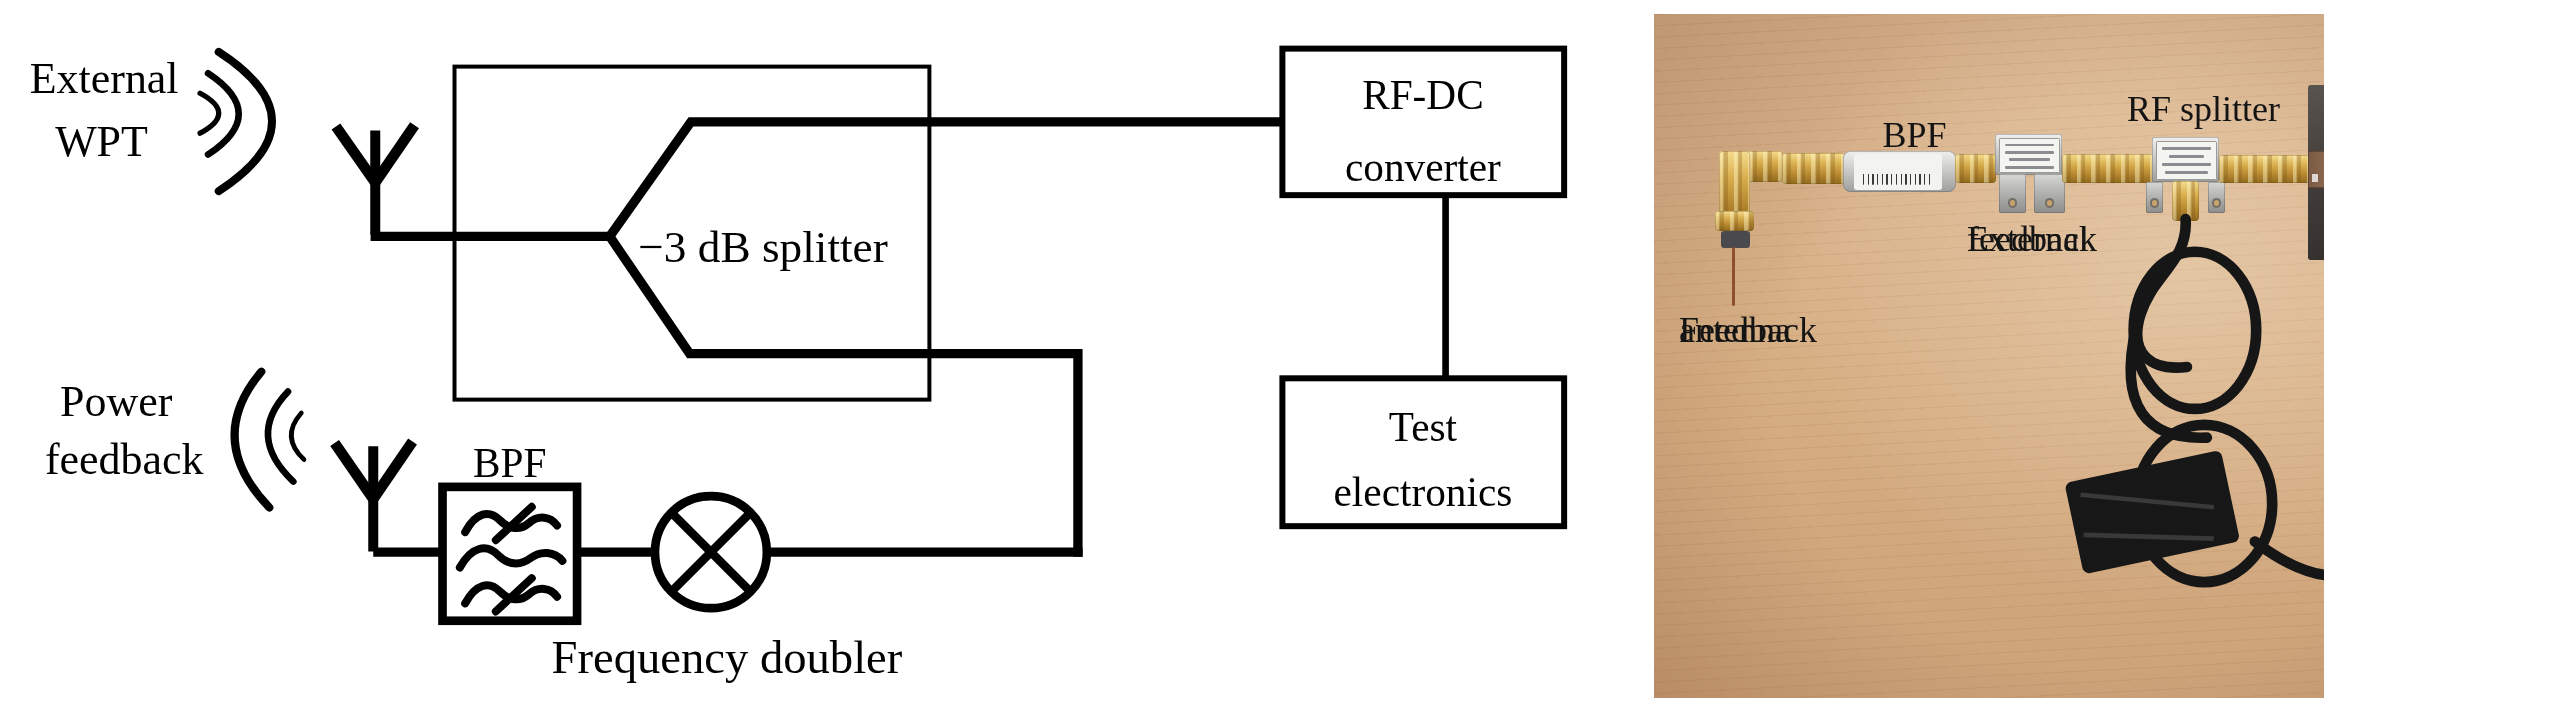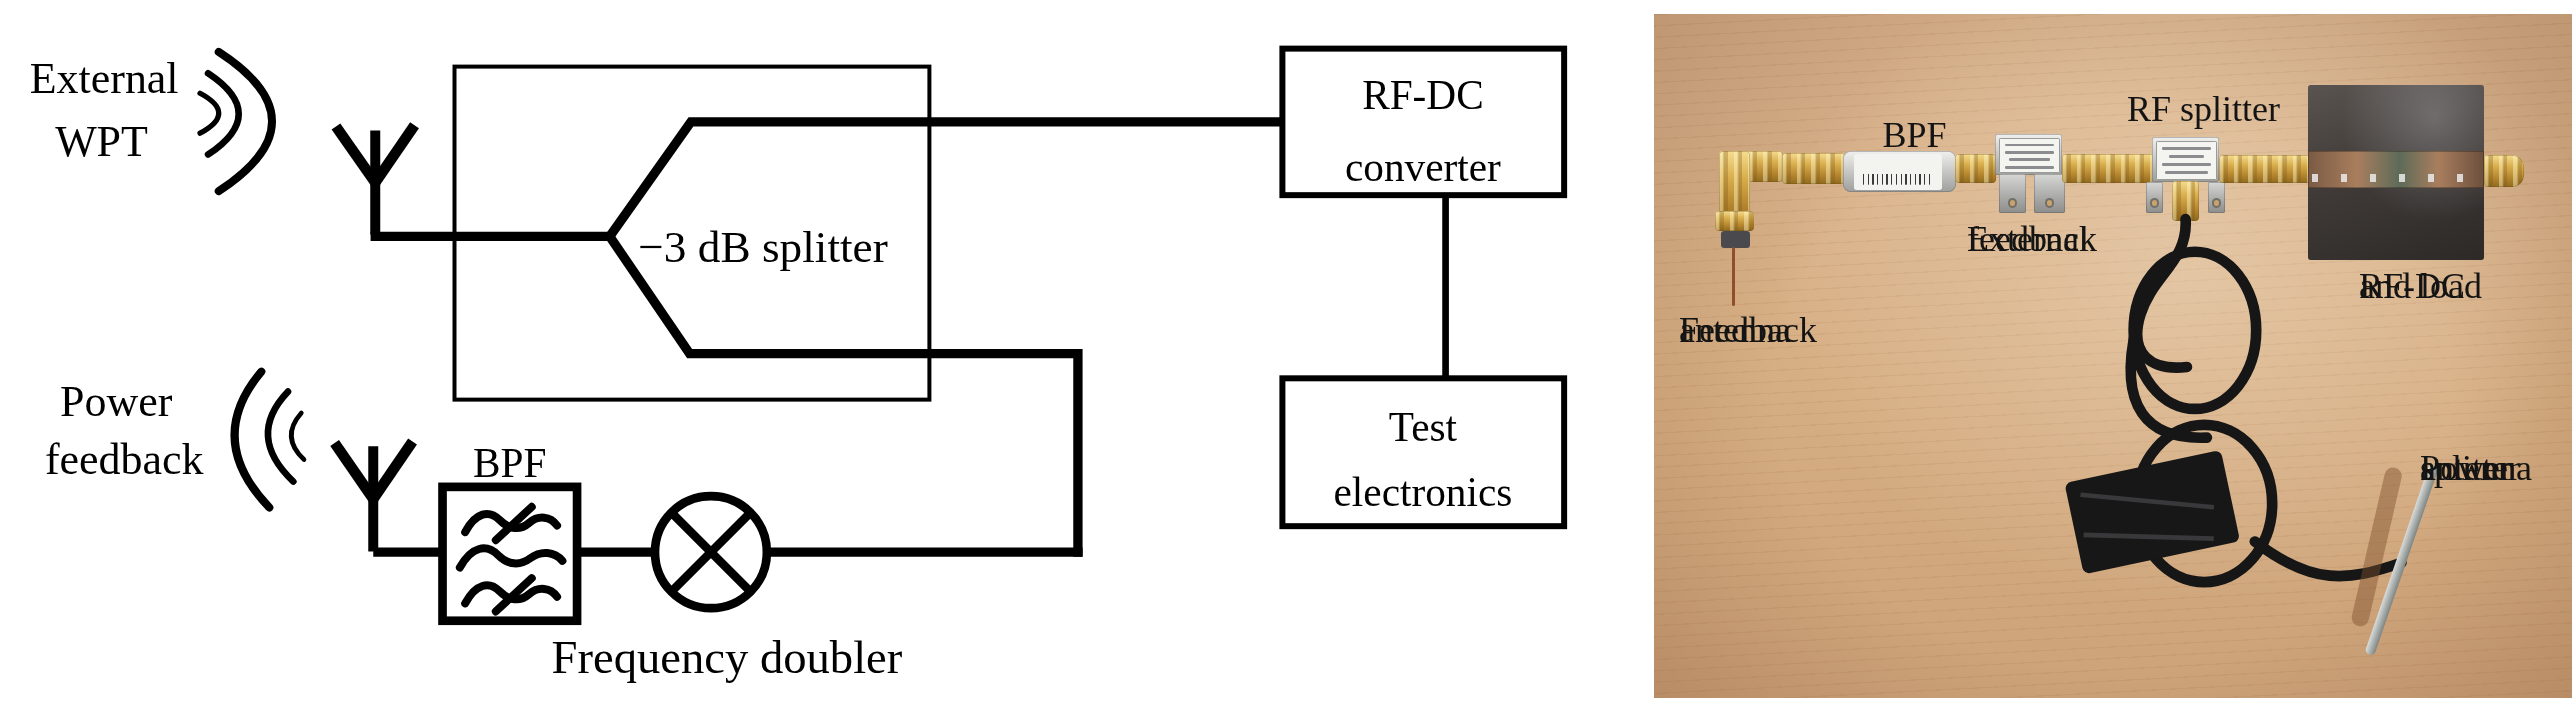--- a/index.html
+++ b/index.html
@@ -1,16 +1,16 @@
 <!DOCTYPE html>
 <html style="font-size:10.7px"><head>
 <meta charset="utf-8">
 <style>
   html,body{margin:0;padding:0;background:#ffffff;}
-  .figure{position:relative;width:2576px;height:710px;background:#ffffff;overflow:hidden;
+  .figure{position:relative;width:2324px;height:710px;background:#ffffff;overflow:hidden;
           font-family:"Liberation Serif","DejaVu Serif",serif;}
   .diagram{position:absolute;left:0;top:0;width:1639px;height:710px;}
   .diagram text{fill:#000;font-family:"Liberation Serif","DejaVu Serif",serif;}
 
   
   .photo{position:absolute;left:1654px;top:14px;width:918px;height:684px;overflow:hidden;
     background:
       radial-gradient(ellipse at 58% 38%, rgba(255,246,230,.30), rgba(255,255,255,0) 55%),
       radial-gradient(ellipse at 50% 55%, rgba(0,0,0,0) 52%, rgba(105,58,28,.26) 100%),
       repeating-linear-gradient(177deg, rgba(150,95,55,.10) 0 1.3px, rgba(0,0,0,0) 1.3px 11.3px),

